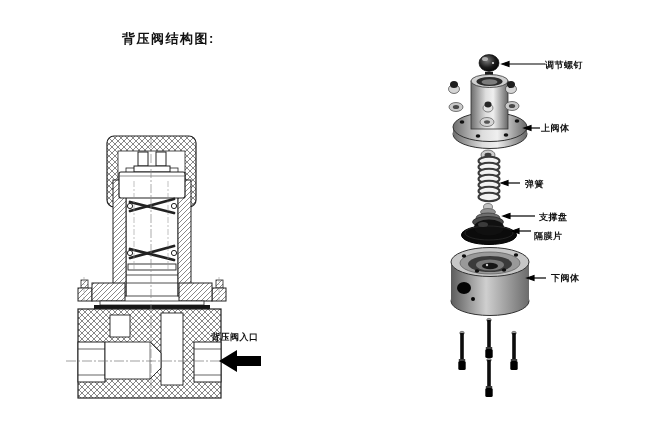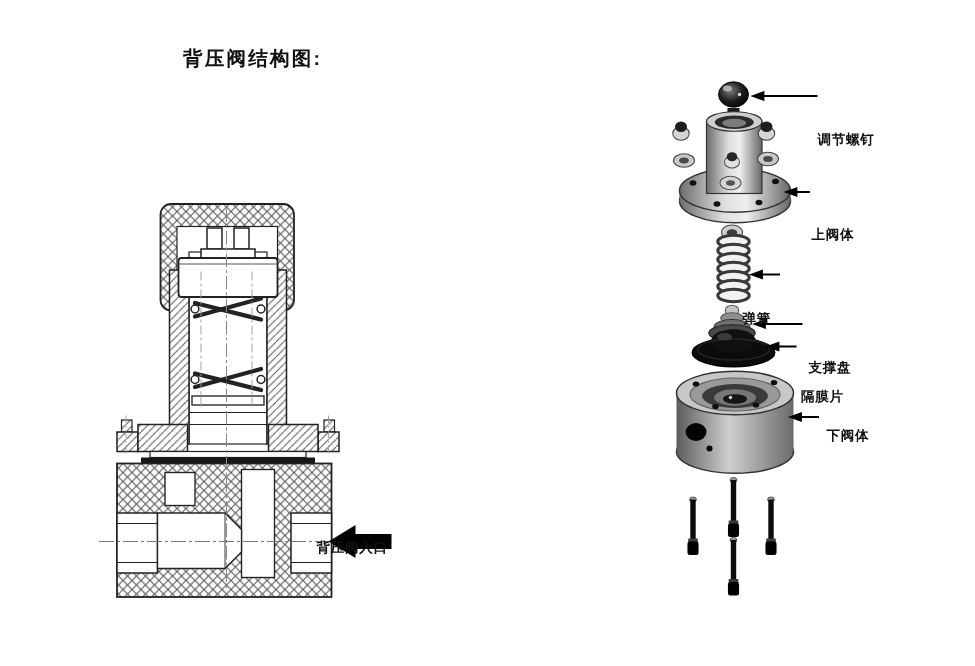--- a/index.html
+++ b/index.html
@@ -1,19 +1,19 @@
 <!DOCTYPE html>
 <html><head>
 <meta charset="utf-8">
 <style>
   html,body{margin:0;padding:0;background:#fff;}
   #canvas{position:relative;width:650px;height:444px;background:#ffffff;overflow:hidden;
           font-family:"Liberation Sans","DejaVu Sans",sans-serif;}
   .dtitle{position:absolute;font-weight:bold;font-size:13px;color:#111;letter-spacing:1.5px;white-space:nowrap;}
-  .plabel{position:absolute;font-weight:bold;font-size:9px;color:#111;letter-spacing:0.5px;white-space:nowrap;margin-top:28px;}
+  .plabel{position:absolute;font-weight:bold;font-size:9px;color:#111;letter-spacing:0.5px;white-space:nowrap;}
   svg{position:absolute;}
 </style>
 </head>
 <body>
 
 <div id="canvas">
 
   <span class="dtitle" style="left:122px;top:30px;">背压阀结构图:</span>
 
   <svg style="left:64px;top:123px;" width="210" height="290" viewBox="0 0 210 290">
@@ -250,18 +250,18 @@
         <polygon points="63,166 70,163.5 70,168.5"></polygon>
       <line x1="91" y1="181" x2="76" y2="181"></line>
         <polygon points="72,181 79,178.5 79,183.5"></polygon>
       <line x1="106" y1="228" x2="91" y2="228"></line>
         <polygon points="87,228 94,225.5 94,230.5"></polygon>
     </g>
   </svg>
 
   <span class="plabel" style="left:545px;top:59px;">调节螺钉</span>
   <span class="plabel" style="left:541px;top:122px;">上阀体</span>
-  <span class="plabel" style="left:495px;top:178px;">弹簧</span>
+  <span class="plabel" style="left:525px;top:178px;">弹簧</span>
   <span class="plabel" style="left:539px;top:211px;text-align:right;">支撑盘</span>
   <span class="plabel" style="left:534px;top:230px;font-family:Liberation Mono, monospace;">隔膜片</span>
-  <span class="plabel" style="left:551px;top:256px;">下阀体</span>
+  <span class="plabel" style="left:551px;top:272px;">下阀体</span>
 
 </div>
 
 </body></html>

